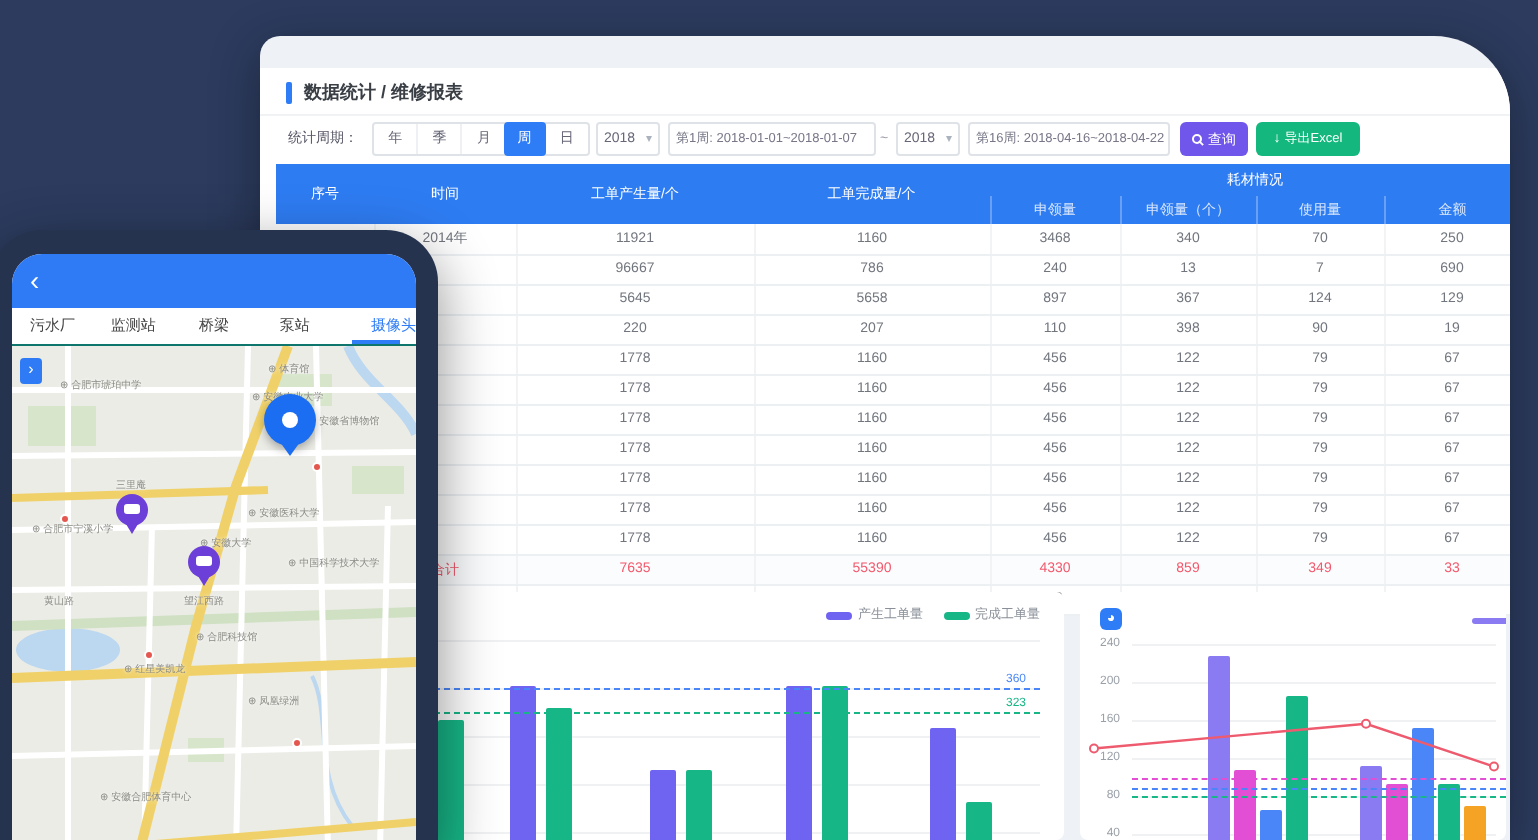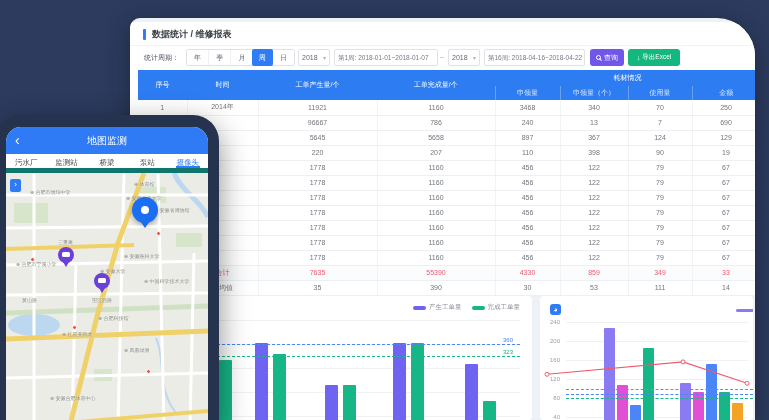--- a/index.html
+++ b/index.html
@@ -2,21 +2,21 @@
 <html><head>
 <meta charset="utf-8">
 <style>
   html,body{margin:0;padding:0;background:#2c3b5e;}
   *{box-sizing:border-box;font-family:"Liberation Sans","DejaVu Sans",sans-serif;}
   #stage{position:relative;width:769px;height:420px;overflow:hidden;background:#2c3b5e;}
 
   
   #card{position:absolute;left:130px;top:18px;width:625px;height:402px;background:#eef1f5;
         border-radius:10px 38px 0 0;overflow:hidden;box-shadow:0 6px 24px rgba(0,0,0,.35);}
-  #topsec{position:absolute;left:0;top:4px;width:625px;height:274px;background:#fff;}
+  #topsec{position:absolute;left:0;top:16px;width:625px;height:274px;background:#fff;}
   #crumbrow{position:absolute;left:0;top:0;width:625px;height:24px;border-bottom:1px solid #f1f2f4;}
   #accent{position:absolute;left:13px;top:7px;width:3px;height:11px;background:#2e7cf6;border-radius:1px;}
   #crumb{position:absolute;left:22px;top:6px;font-size:9px;font-weight:bold;color:#3a3f46;}
 
   
   .flt{position:absolute;top:27px;height:17px;font-size:7px;}
   #perlabel{left:14px;line-height:17px;color:#556;}
   #seg{left:56px;width:109px;display:flex;border:1px solid #dfe3e8;border-radius:2px;background:#fff;}
   .segc{flex:1;text-align:center;line-height:15px;color:#667;border-left:1px solid #eef0f3;cursor:pointer;}
   .segc:first-child{border-left:none;}
@@ -60,23 +60,23 @@
   .ytick{position:absolute;font-size:6px;color:#9aa0a8;width:16px;text-align:right;}
 
   
   #phone{position:absolute;left:-5px;top:115px;width:224px;height:310px;background:#26334f;
          border-radius:26px 26px 0 0;box-shadow:0 10px 30px rgba(0,0,0,.45);z-index:50;}
   #screen{position:absolute;left:11px;top:12px;width:202px;height:298px;background:#fff;
           border-radius:15px 15px 0 0;overflow:hidden;}
   #phead{position:absolute;left:0;top:0;width:202px;height:27px;background:#2f7bf5;color:#fff;}
   #pback{position:absolute;left:9px;top:4px;font-size:14px;line-height:18px;cursor:pointer;}
   #ptitle{position:absolute;left:0;top:7px;width:202px;text-align:center;font-size:10px;}
-  #ptabs{position:absolute;left:0;top:27px;width:202px;height:19px;background:#fff;display:flex;border-bottom:5px solid #0f766e;}
+  #ptabs{position:absolute;left:0;top:27px;width:202px;height:19px;background:#fff;display:flex;border-bottom:1px solid #0f766e;}
   .ptab{flex:1;text-align:center;font-size:7.5px;line-height:18px;color:#444;position:relative;cursor:pointer;}
-  .ptab.on{color:#2e7cf6;}
+  .ptab.on{color:#2e7cf6;text-align:right;}
   .ptab.on::after{content:"";position:absolute;left:20%;right:20%;bottom:0;height:2px;background:#2e7cf6;}
   #pmap{position:absolute;left:0;top:46px;width:202px;height:252px;background:#ebece6;overflow:hidden;}
   .mlabel{position:absolute;font-size:5px;color:#8b8b85;white-space:nowrap;text-shadow:0 0 2px #fff;}
   .dotm{position:absolute;width:5px;height:5px;border-radius:50%;background:#e4574f;border:1px solid #fff;}
   #bigpin{position:absolute;left:126px;top:24px;width:26px;height:26px;background:#1b6df2;border-radius:50%;box-shadow:0 2px 5px rgba(0,0,0,.3);}
   #bigpin::before{content:"";position:absolute;left:9px;top:9px;width:8px;height:8px;background:#fff;border-radius:50%;}
   #bigpin::after{content:"";position:absolute;left:8px;top:24px;border-left:5px solid transparent;border-right:5px solid transparent;border-top:7px solid #1b6df2;}
   .campin{position:absolute;width:16px;height:16px;background:#6c3fd8;border-radius:50%;}
   .campin::before{content:"";position:absolute;left:4px;top:5px;width:8px;height:5px;background:#fff;border-radius:1.5px;}
   .campin::after{content:"";position:absolute;left:5px;top:15px;border-left:3px solid transparent;border-right:3px solid transparent;border-top:5px solid #6c3fd8;}
@@ -358,21 +358,20 @@
             <circle cx="207" cy="87.275" r="2" fill="#fff" stroke="#ee5b6e" stroke-width="1"></circle>
           </svg>
         </div>
     </div>
   </div>
 
   <div id="phone">
     <div id="screen">
       <div id="phead">
         <div id="pback">‹</div>
-        <div id="ptitle">地图监测</div>
       </div>
       <div id="ptabs">
           <div class="ptab">污水厂</div>
           <div class="ptab">监测站</div>
           <div class="ptab">桥梁</div>
           <div class="ptab">泵站</div>
           <div class="ptab on">摄像头</div>
         </div>
       <div id="pmap">
         <svg width="202" height="252" viewBox="0 0 202 252">

